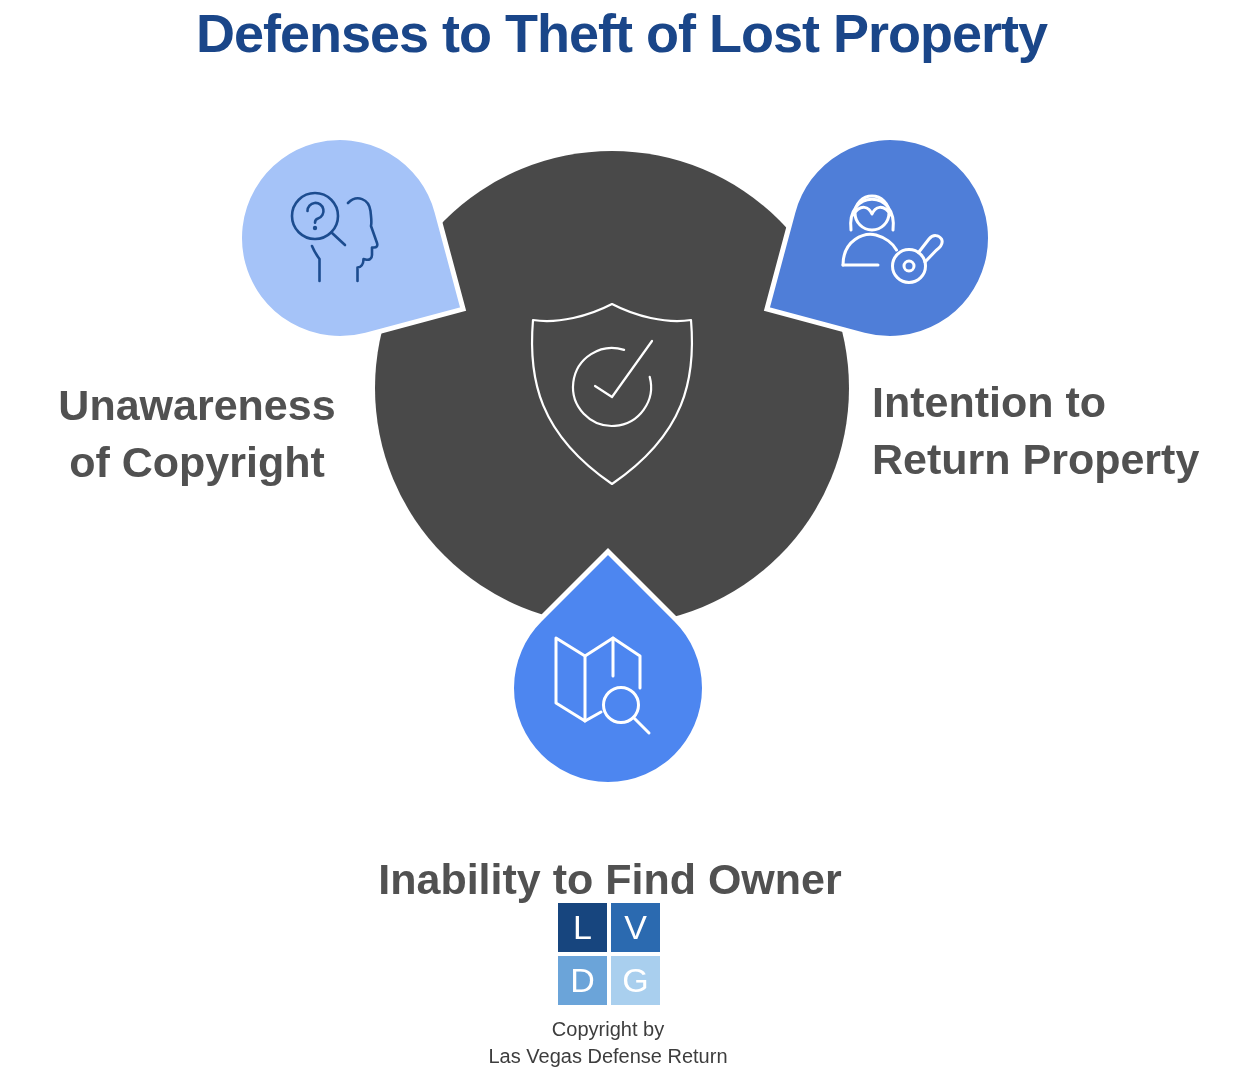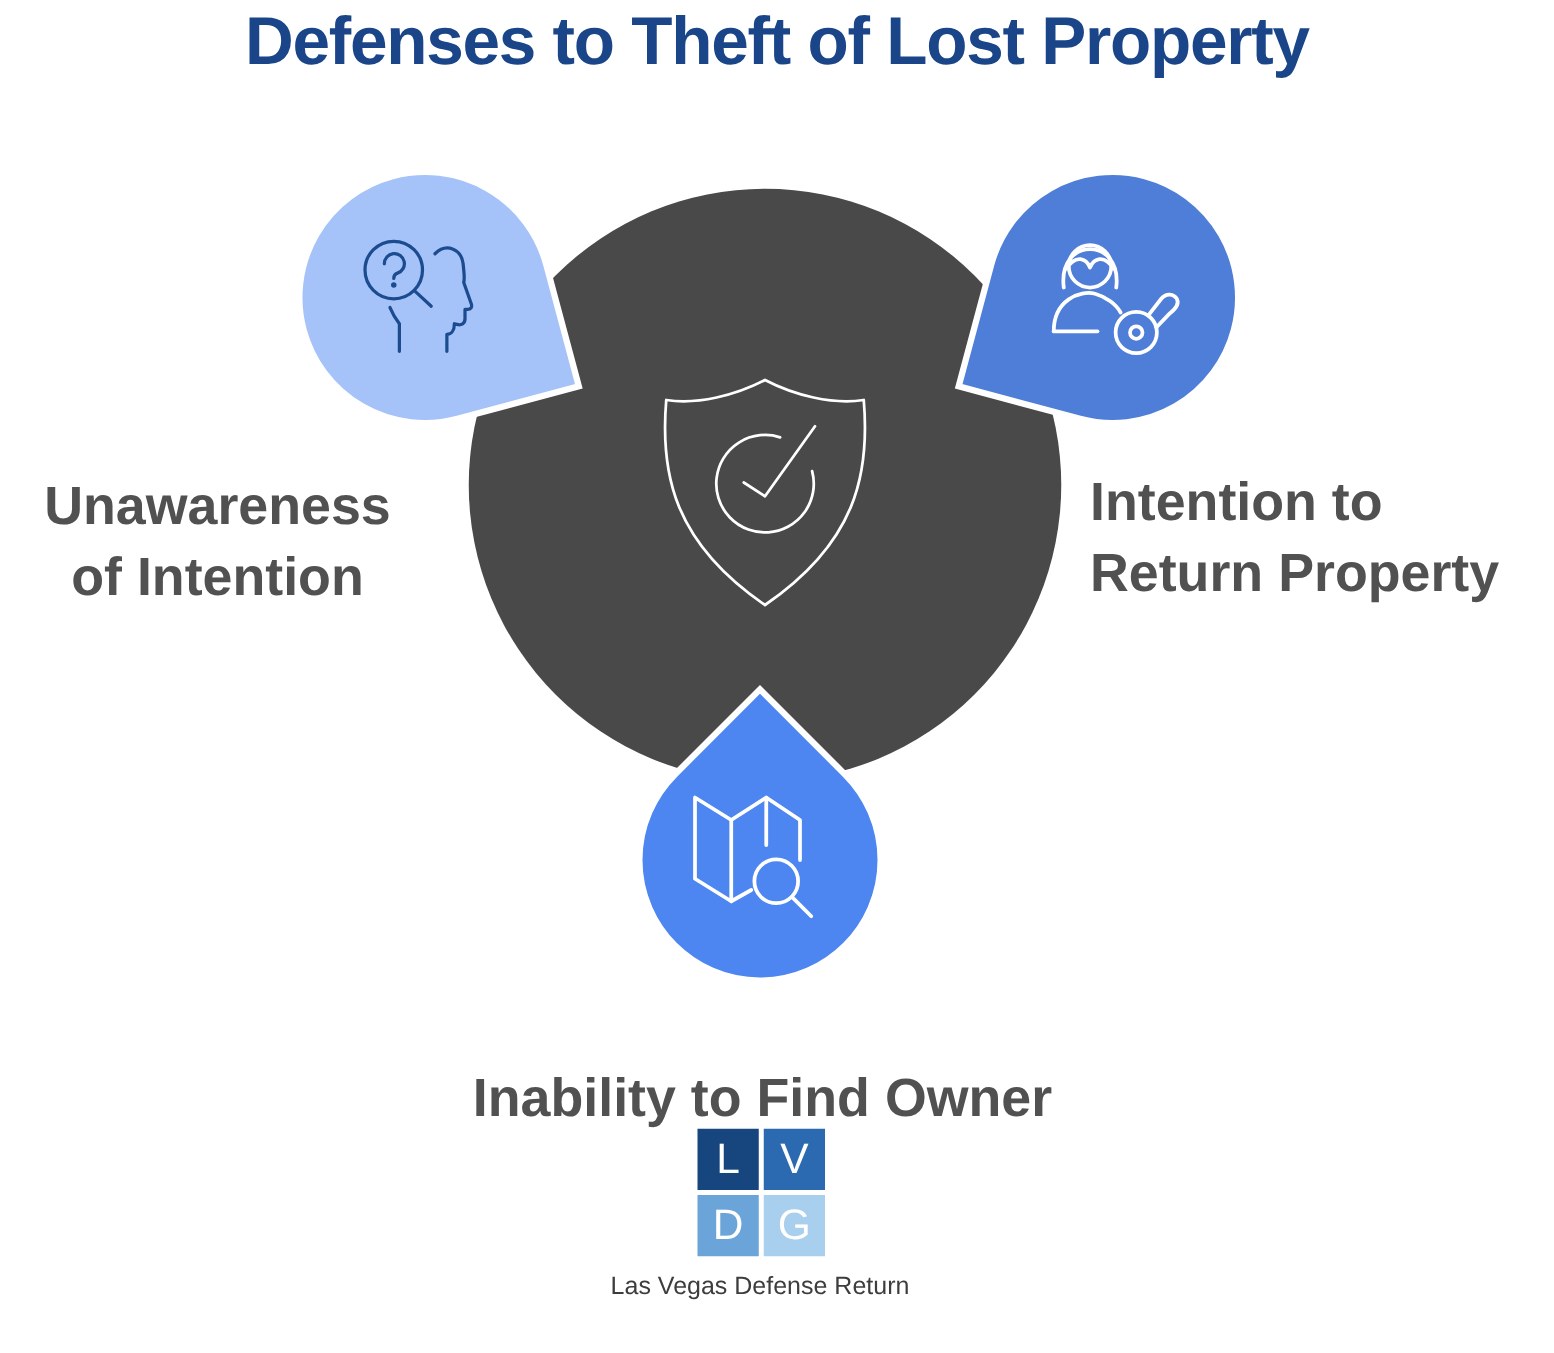--- a/index.html
+++ b/index.html
@@ -55,21 +55,21 @@
   .icon-white{stroke:var(--c-icon-stroke-white,#ffffff);stroke-width:3;}
   .icon-navy{stroke:var(--c-icon-stroke-navy,#1c4c8f);stroke-width:2.6;}
   .shield-icon{stroke:var(--c-icon-stroke-white,#ffffff);stroke-width:2.2;}
   .dot-navy{fill:var(--c-icon-stroke-navy,#1c4c8f);stroke:none;}
 
   .label{
     position:absolute;
     font-size:43px;font-weight:bold;line-height:57px;
     color:var(--c-label-text,#515151);
   }
-  .label-left{left:0;top:377px;width:348px;text-align:center;}
+  .label-left{left:0;top:377px;width:348px;text-align:center;padding-left:23px;}
   .label-right{left:872px;top:374px;width:380px;text-align:left;}
   .label-bottom{left:310px;top:803px;width:600px;text-align:center;margin-top:48px;}
 
   .logo{
     position:absolute;left:558px;top:903px;
     display:grid;grid-template-columns:49px 49px;grid-template-rows:49px 49px;
     gap:4px;
   }
   .logo-cell{
     display:flex;align-items:center;justify-content:center;
@@ -133,34 +133,35 @@
       <path d="M42,33 L70,15 L97,33 L97,65"></path>
       <path d="M70,15 L70,53"></path>
       <path d="M42,98 L58,89"></path>
       <circle cx="78" cy="82" r="17.5"></circle>
       <line x1="90.5" y1="94.5" x2="106" y2="110"></line>
     </svg>
   </div>
 
   <div class="label label-left">
     <div>Unawareness</div>
-    <div>of Intention</div>
+    <div>of Copyright</div>
   </div>
 
   <div class="label label-right">
     <div>Intention to</div>
     <div>Return Property</div>
   </div>
 
   <div class="label label-bottom">Inability to Find Owner</div>
 
   <div class="logo">
     <div class="logo-cell cell-l">L</div>
     <div class="logo-cell cell-v">V</div>
     <div class="logo-cell cell-d">D</div>
     <div class="logo-cell cell-g">G</div>
   </div>
 
   <div class="copyright">
+    <div>Copyright by</div>
     <div>Las Vegas Defense Return</div>
   </div>
 
 </div>
 
 </body></html>

